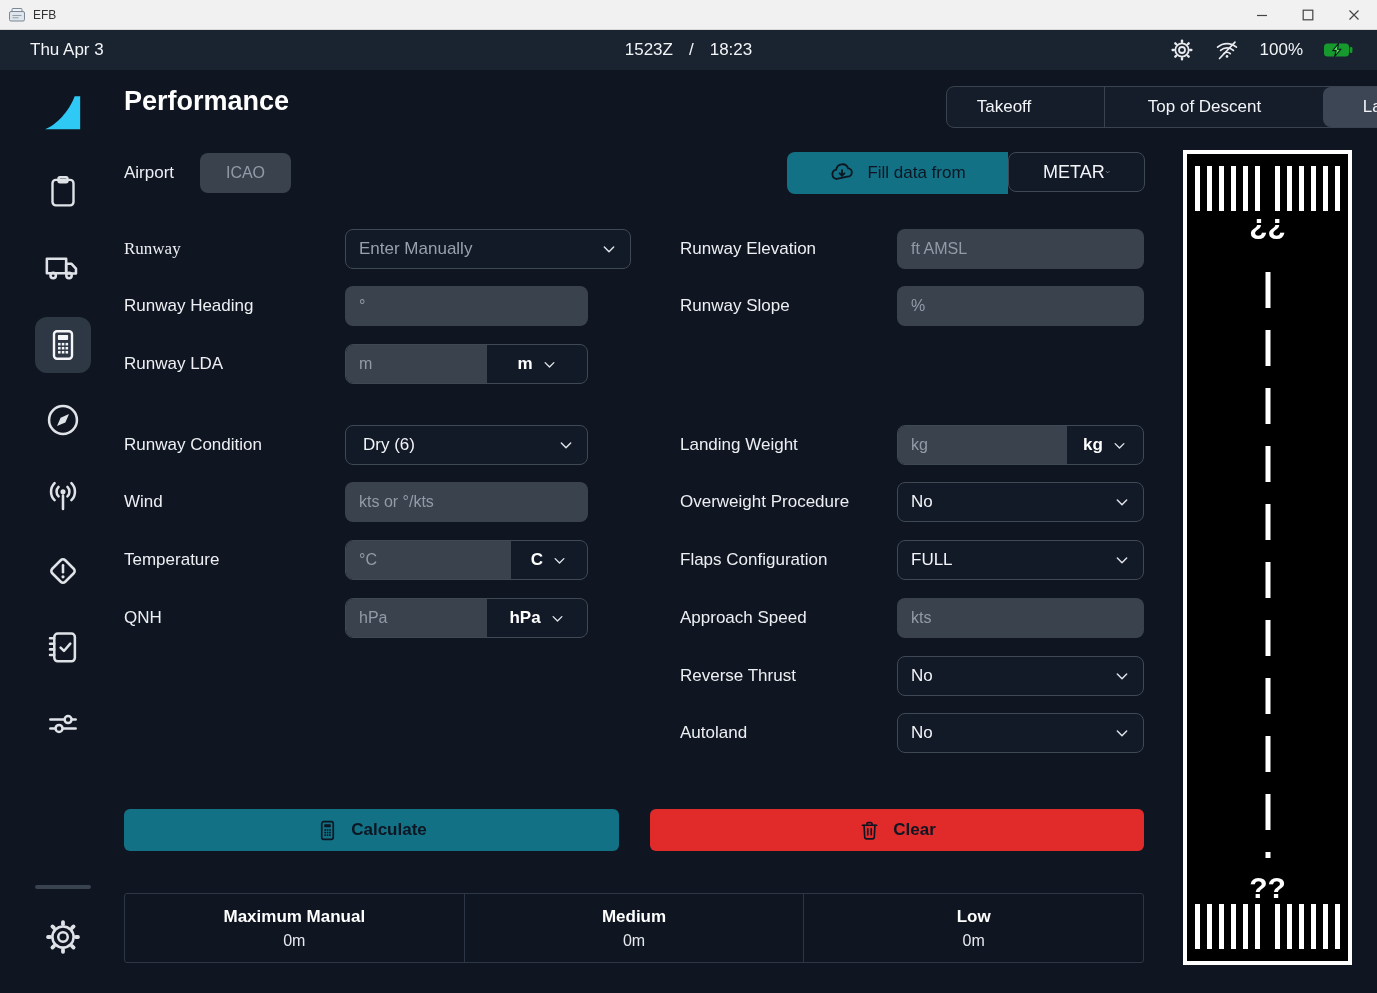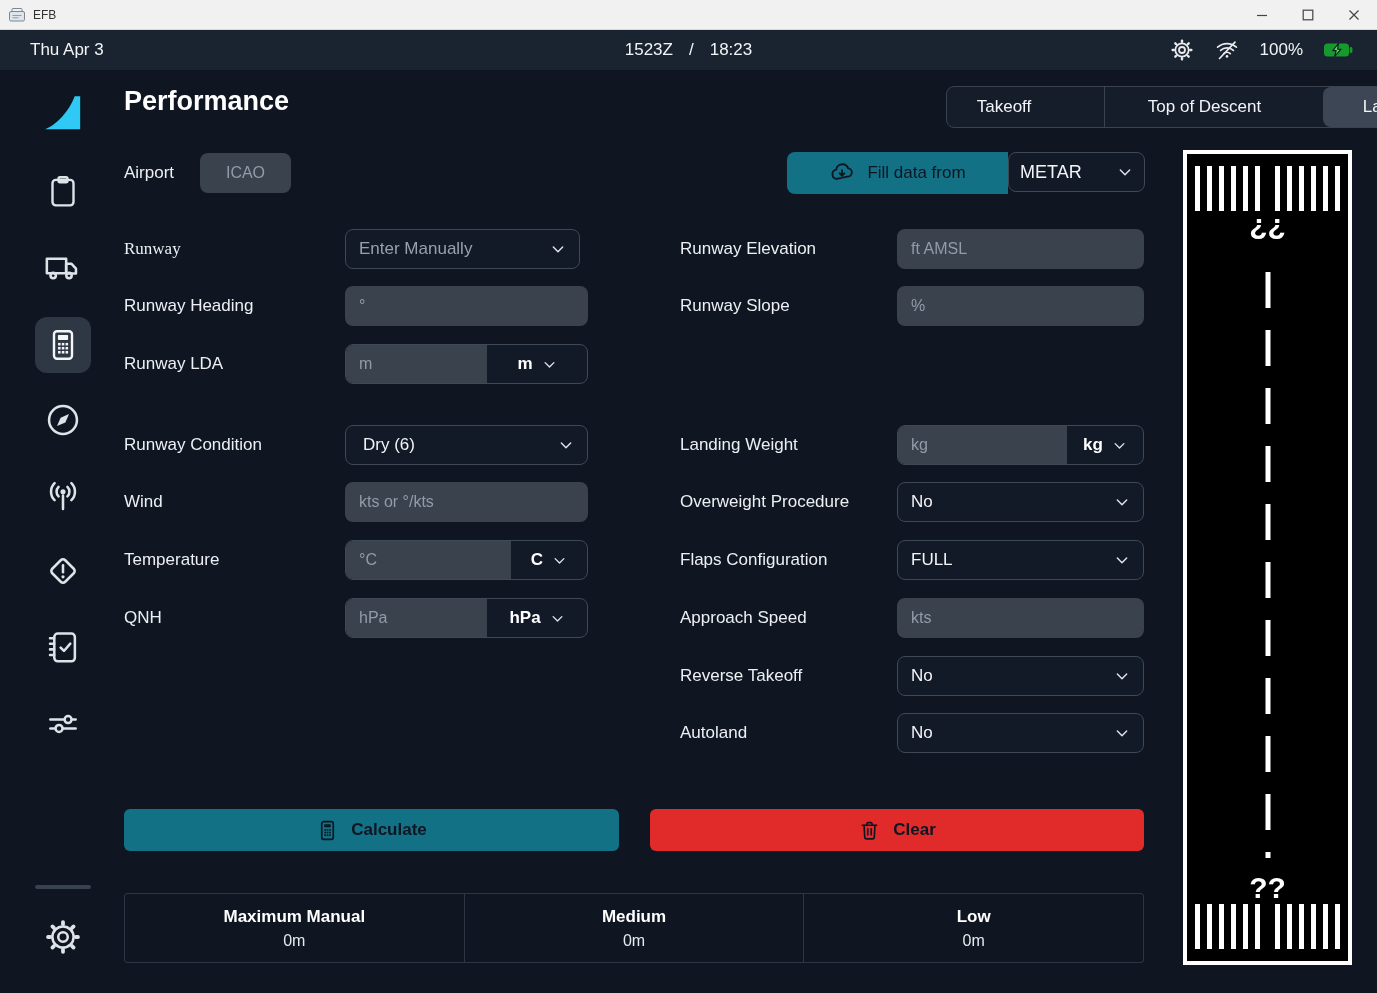--- a/index.html
+++ b/index.html
@@ -87,21 +87,21 @@
     color:#fff; font-size:17px; font-weight:700; cursor:pointer;
   }
 
   
   .fill-btn {
     position:absolute; left:787px; top:152px; width:221px; height:42px;
     background:#127185; border:none; border-radius:8px 0 0 8px;
     display:flex; align-items:center; justify-content:center; gap:12px;
     color:#0d1622; font-size:17px; font-weight:500; cursor:pointer; font-family:inherit;
   }
-  .metar-sel { left:1008px; top:152px; width:137px; font-size:18px; padding:0 11px; }
+  .metar-sel { left:1008px; top:152px; width:137px; font-size:18px; padding:0 34px; }
 
   
   .btn {
     position:absolute; height:42px; border:none; border-radius:6px;
     display:flex; align-items:center; justify-content:center; gap:12px;
     font-size:17px; font-weight:700; color:#0d1622; cursor:pointer; font-family:inherit;
   }
   .btn-calc { left:124px; top:809px; width:495px; background:#127185; }
   .btn-clear { left:650px; top:809px; width:494px; background:#e12b2b; }
 
@@ -334,21 +334,21 @@
 </button>
 
 <div class="sel metar-sel">
   <span class="val">METAR</span>
   <svg class="chev" width="16" height="16" viewBox="0 0 24 24" fill="none" stroke="currentColor" stroke-width="2.2" stroke-linecap="round" stroke-linejoin="round">
       <path d="M5 9l7 7 7-7"></path>
     </svg>
 </div>
 
 <div class="flabel" style="left:124px; top:229px;font-family:Liberation Serif, serif;">Runway</div>
-<div class="sel ph" style="left:345px; top:229px; width:235px;">
+<div class="sel ph" style="left:345px; top:229px; width:286px;">
   <span class="val">Enter Manually</span>
   <svg class="chev" width="16" height="16" viewBox="0 0 24 24" fill="none" stroke="currentColor" stroke-width="2.2" stroke-linecap="round" stroke-linejoin="round">
       <path d="M5 9l7 7 7-7"></path>
     </svg>
 </div>
 
 <div class="flabel" style="left:124px; top:286px;">Runway Heading</div>
 <input class="tin" style="left: 345px; top: 286px; width: 243px;" placeholder="°">
 
 <div class="flabel" style="left:124px; top:344px;">Runway LDA</div>
@@ -424,21 +424,21 @@
 <div class="sel" style="left:897px; top:540px; width:247px;">
   <span class="val">FULL</span>
   <svg class="chev" width="16" height="16" viewBox="0 0 24 24" fill="none" stroke="currentColor" stroke-width="2.2" stroke-linecap="round" stroke-linejoin="round">
       <path d="M5 9l7 7 7-7"></path>
     </svg>
 </div>
 
 <div class="flabel" style="left:680px; top:598px;">Approach Speed</div>
 <input class="tin" style="left: 897px; top: 598px; width: 247px;" placeholder="kts">
 
-<div class="flabel" style="left:680px; top:656px;">Reverse Takeoff</div>
+<div class="flabel" style="left:680px; top:656px;">Reverse Thrust</div>
 <div class="sel" style="left:897px; top:656px; width:247px;">
   <span class="val">No</span>
   <svg class="chev" width="16" height="16" viewBox="0 0 24 24" fill="none" stroke="currentColor" stroke-width="2.2" stroke-linecap="round" stroke-linejoin="round">
       <path d="M5 9l7 7 7-7"></path>
     </svg>
 </div>
 
 <div class="flabel" style="left:680px; top:713px;">Autoland</div>
 <div class="sel" style="left:897px; top:713px; width:247px;">
   <span class="val">No</span>

